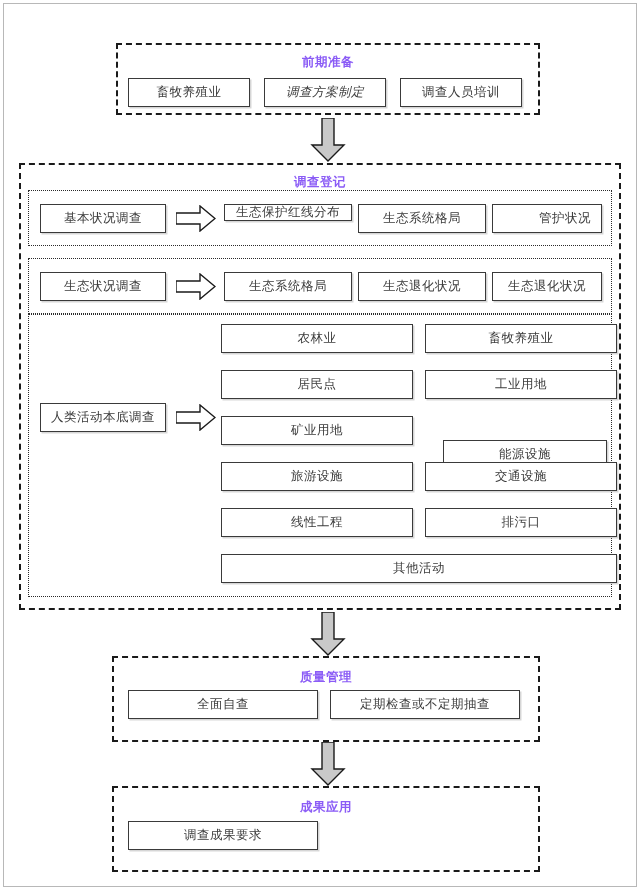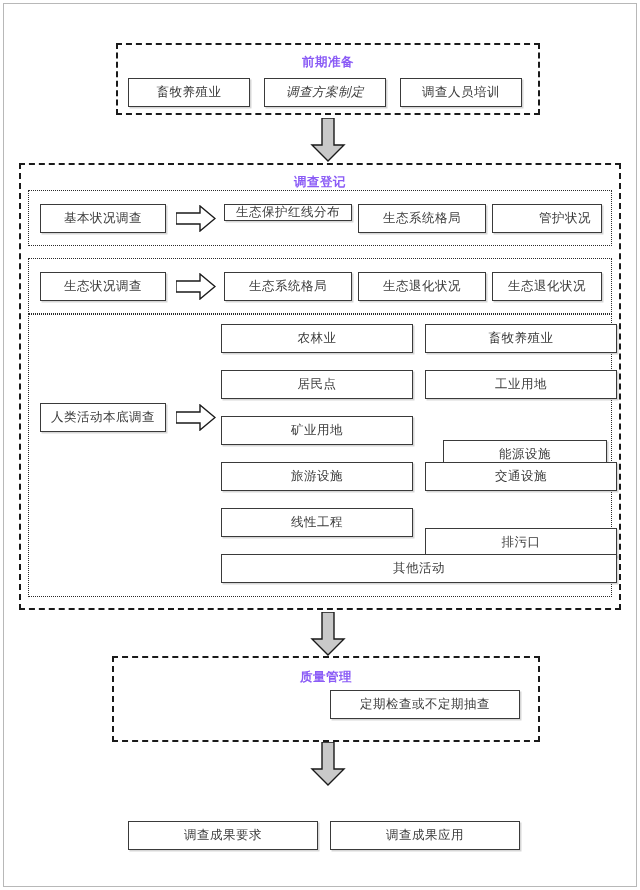--- a/index.html
+++ b/index.html
@@ -142,37 +142,40 @@
   <div class="node" style="left:221px; top:370px; width:192px; height:29px;">居民点</div>
   <div class="node" style="left:425px; top:370px; width:192px; height:29px;">工业用地</div>
 
   <div class="node" style="left:221px; top:416px; width:192px; height:29px;">矿业用地</div>
   <div class="node" style="left:425px; top:440px; width:164px; height:29px;margin-left:18px;">能源设施</div>
 
   <div class="node" style="left:221px; top:462px; width:192px; height:29px;">旅游设施</div>
   <div class="node" style="left:425px; top:462px; width:192px; height:29px;">交通设施</div>
 
   <div class="node" style="left:221px; top:508px; width:192px; height:29px;">线性工程</div>
-  <div class="node" style="left:425px; top:508px; width:192px; height:29px;margin-top:20px;">排污口</div>
+  <div class="node" style="left:425px; top:508px; width:192px; height:29px;">排污口</div>
 
   <div class="node" style="left:221px; top:554px; width:396px; height:29px;">其他活动</div>
 
   <div class="arrow-v" style="left:310px; top:612px; width:36px; height:44px;">
     <svg width="36" height="44" viewBox="0 0 36 44">
       <polygon points="12,0 24,0 24,27 34,27 18,43 2,27 12,27" fill="#c9c9c9" stroke="#1a1a1a" stroke-width="1.4" stroke-linejoin="miter"></polygon>
     </svg>
   </div>
 
   <div class="section" style="left:112px; top:656px; width:428px; height:86px;">
     <div class="section-title" style="top:13px;">质量管理</div>
   </div>
+  <div class="node" style="left:128px; top:690px; width:190px; height:29px;">全面自查</div>
   <div class="node" style="left:330px; top:690px; width:190px; height:29px;">定期检查或不定期抽查</div>
 
   <div class="arrow-v" style="left:310px; top:742px; width:36px; height:44px;">
     <svg width="36" height="44" viewBox="0 0 36 44">
       <polygon points="12,0 24,0 24,27 34,27 18,43 2,27 12,27" fill="#c9c9c9" stroke="#1a1a1a" stroke-width="1.4" stroke-linejoin="miter"></polygon>
     </svg>
   </div>
 
+  <div class="section" style="left:112px; top:786px; width:428px; height:86px;">
+    <div class="section-title" style="top:13px;">成果应用</div>
+  </div>
   <div class="node" style="left:128px; top:821px; width:190px; height:29px;">调查成果要求</div>
-  <div class="node" style="left:330px; top:821px; width:190px; height:29px;">调查成果应用</div>
 
 </div>
 
 </body></html>

